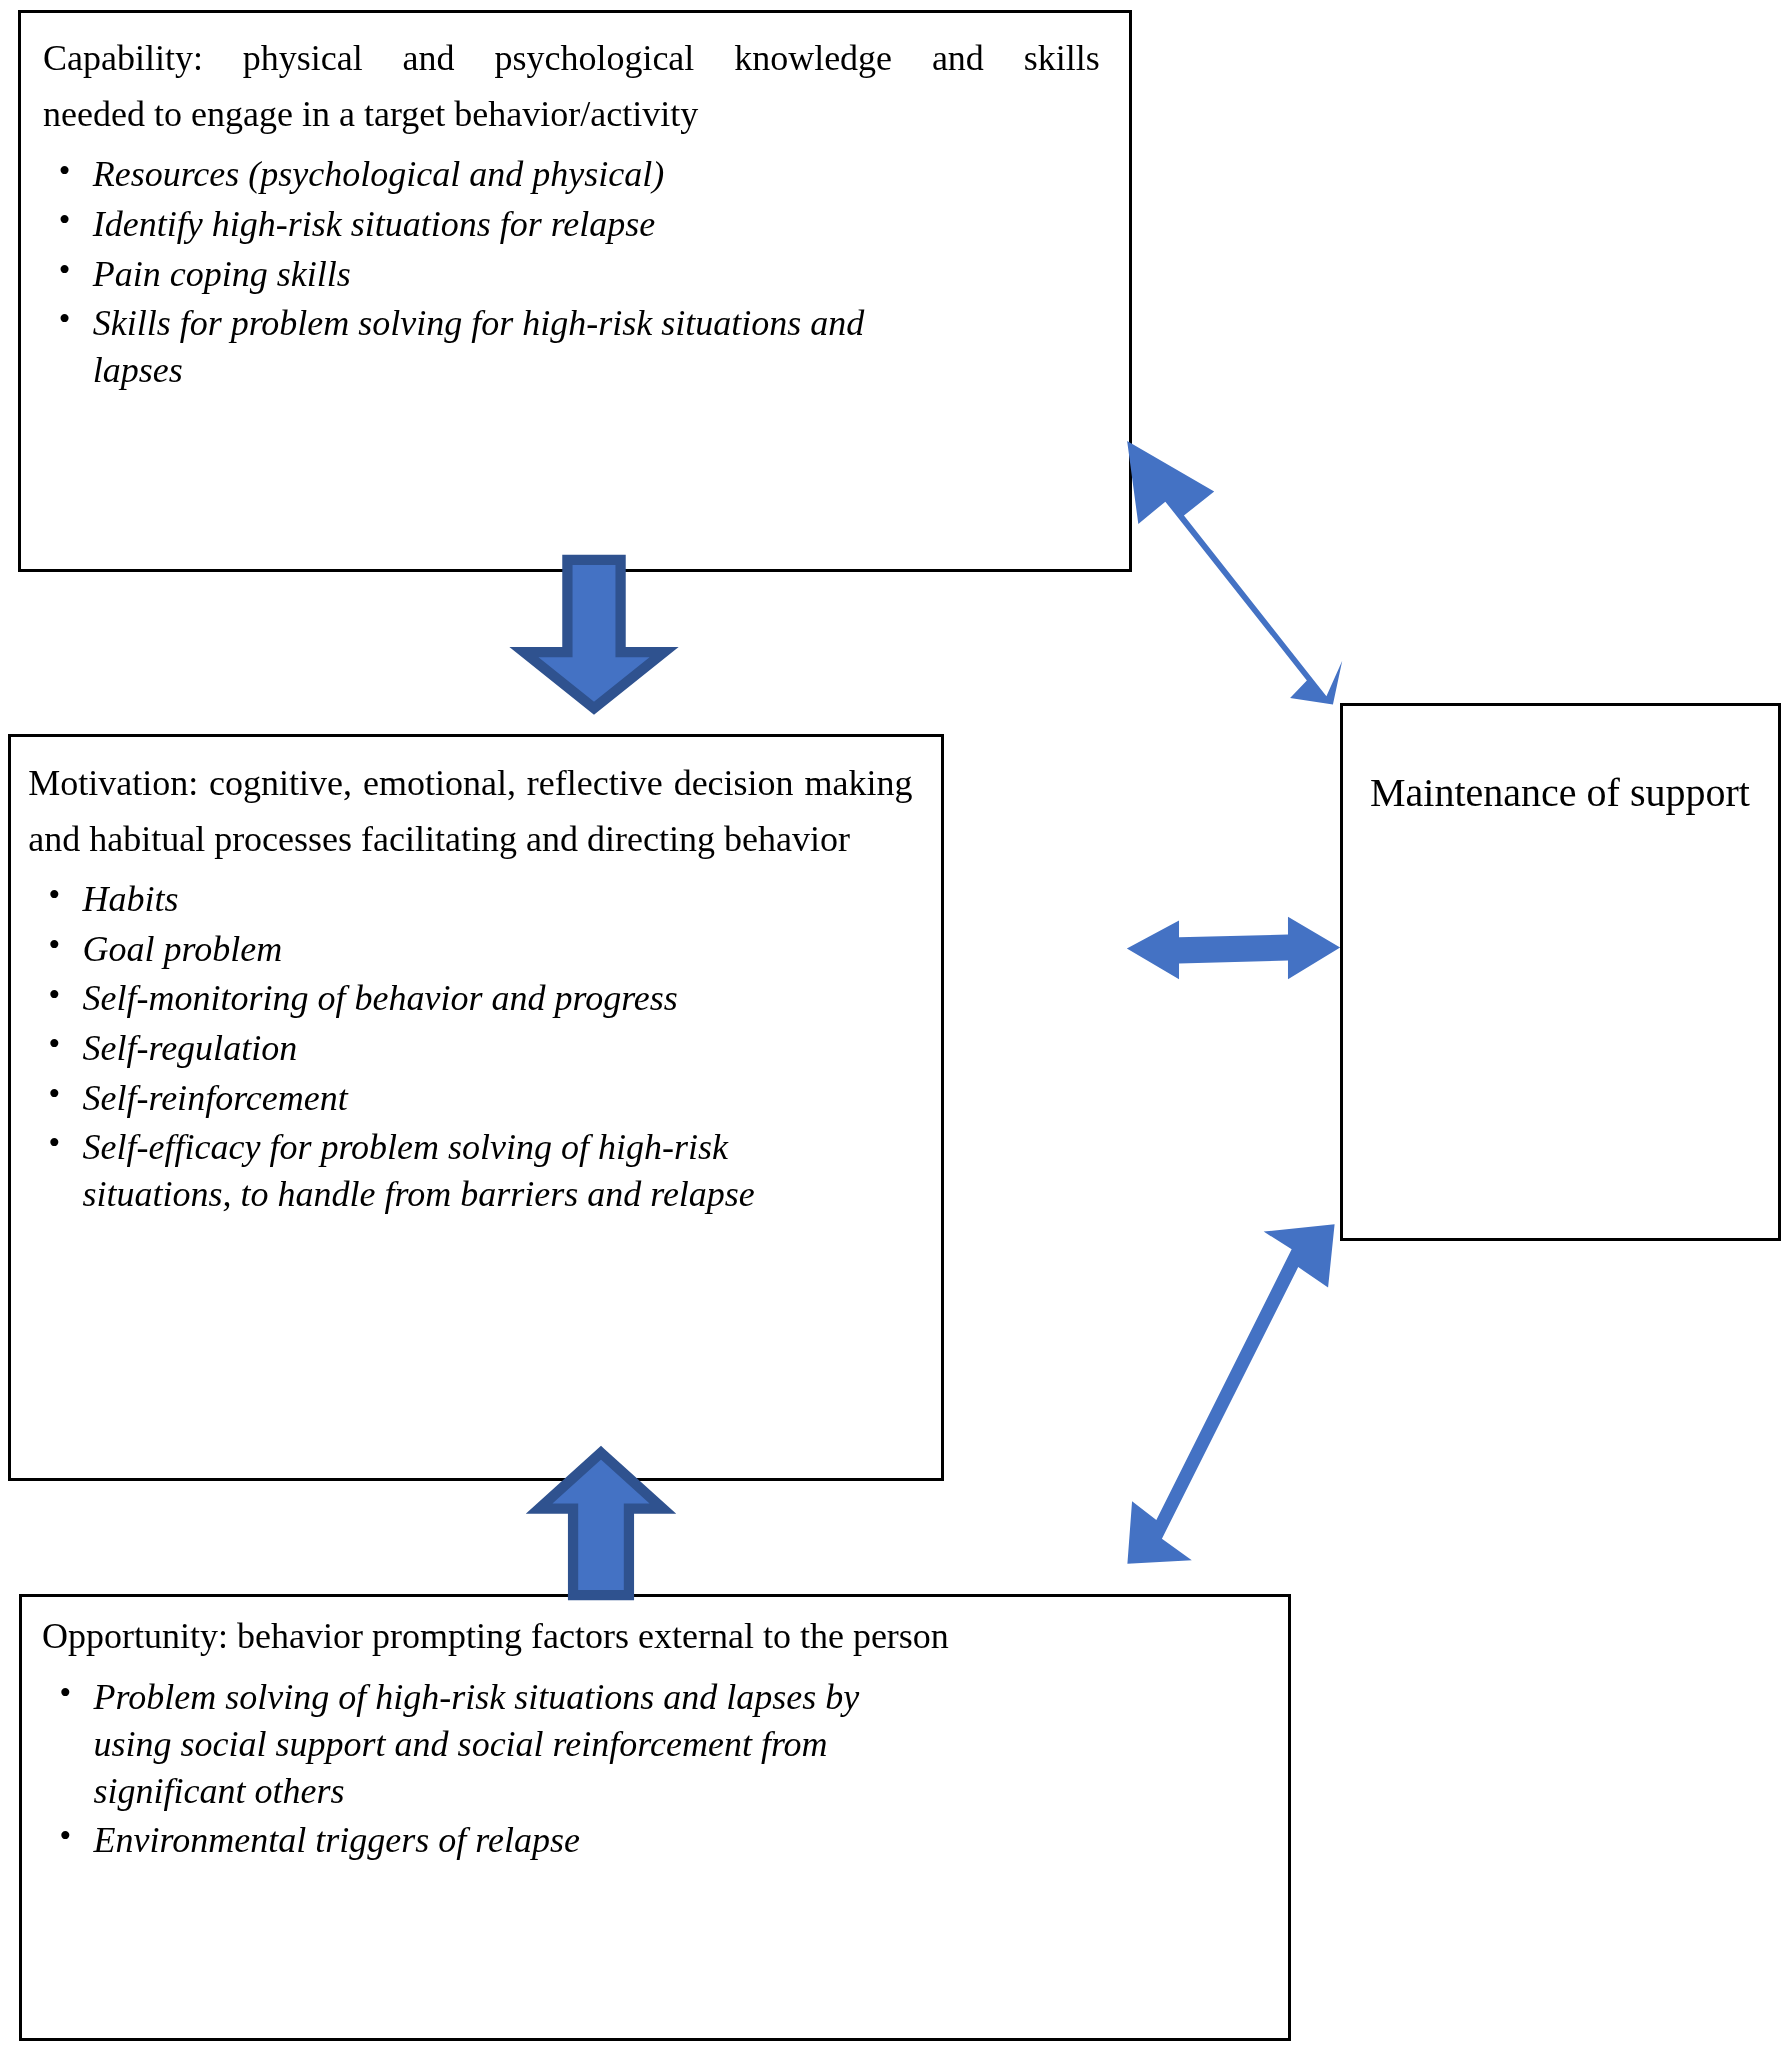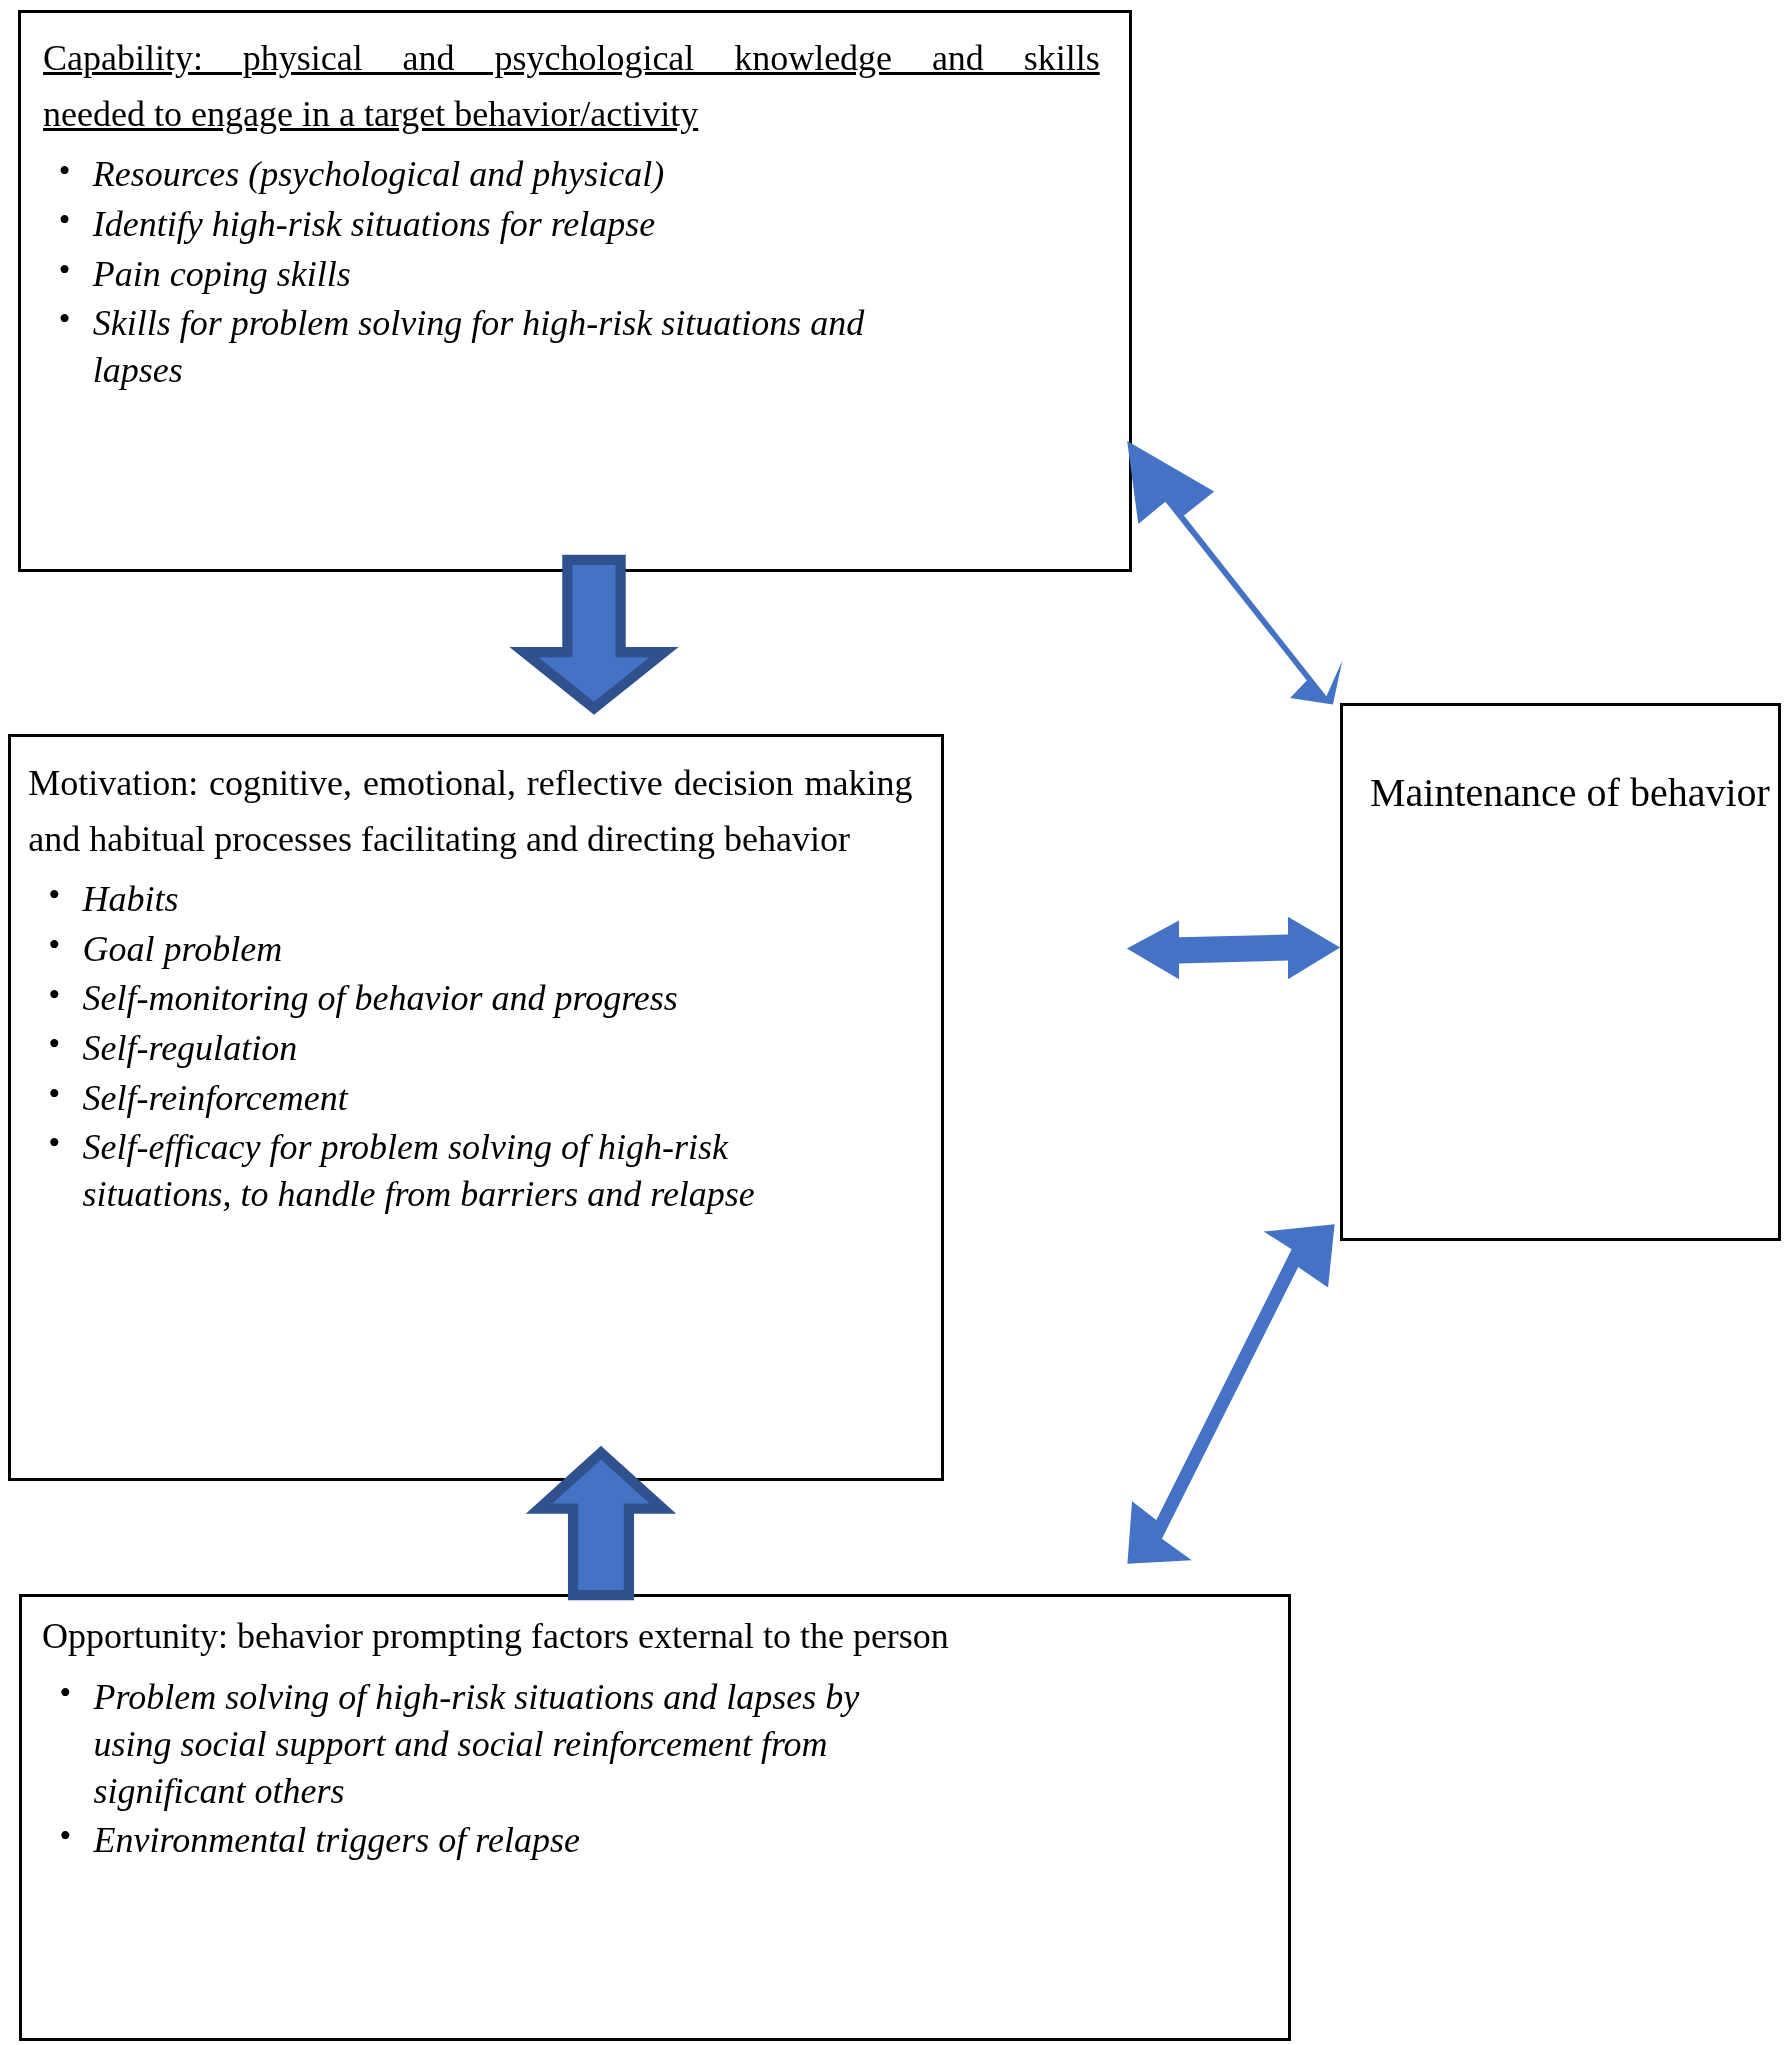--- a/index.html
+++ b/index.html
@@ -28,21 +28,21 @@
   .box-inner {
     padding: 0;
   }
   .lead {
     font-size: 36px;
     line-height: 1.0;
     margin: 0;
     text-align: justify;
     text-justify: inter-word;
   }
-  .lead-cap   { padding: 27px 29px 0 22.4px; text-decoration: underline; }
+  .lead-cap   { padding: 27px 29px 0 22.4px; }
   .lead-mot   { padding: 28px 28px 0 17.7px; }
   .lead-opp   { padding: 21.4px 18.6px 0 20.5px; }
   .lead .ln { display: block; margin-bottom: 19.6px; }
   .lead .ln.justified {
     text-align: justify;
     text-align-last: justify;
   }
   ul.bullets {
     list-style: none;
     margin: 17px;
@@ -123,21 +123,21 @@
         <span class="ln">Opportunity: behavior prompting factors external to the person</span>
       </div>
       <ul class="bullets bl-opp">
         <li>Problem solving of high-risk situations and lapses by using social support and social reinforcement from significant others</li>
         <li>Environmental triggers of relapse</li>
       </ul>
     </div>
   </div>
 
   <div class="box" style="left:1340px; top:703px; width:441px; height:538px;">
-    <div class="maint-text">Maintenance of behavior</div>
+    <div class="maint-text">Maintenance of support</div>
   </div>
 
   <svg class="arrow-svg" style="left:510px; top:557px; width:168px; height:154px;" viewBox="0 0 360 330">
     <polygon points="123,6 237,6 237,204 330,204 180,324 30,204 123,204" fill="#4472C4" stroke="#2F528F" stroke-width="22" stroke-linejoin="miter"></polygon>
   </svg>
 
   <svg class="arrow-svg" style="left:524px; top:1449px; width:154px; height:149px;" viewBox="0 0 330 320">
     <polygon points="165,8 298,128 225,128 225,314 105,314 105,128 32,128" fill="#4472C4" stroke="#2F528F" stroke-width="22" stroke-linejoin="miter"></polygon>
   </svg>
 

